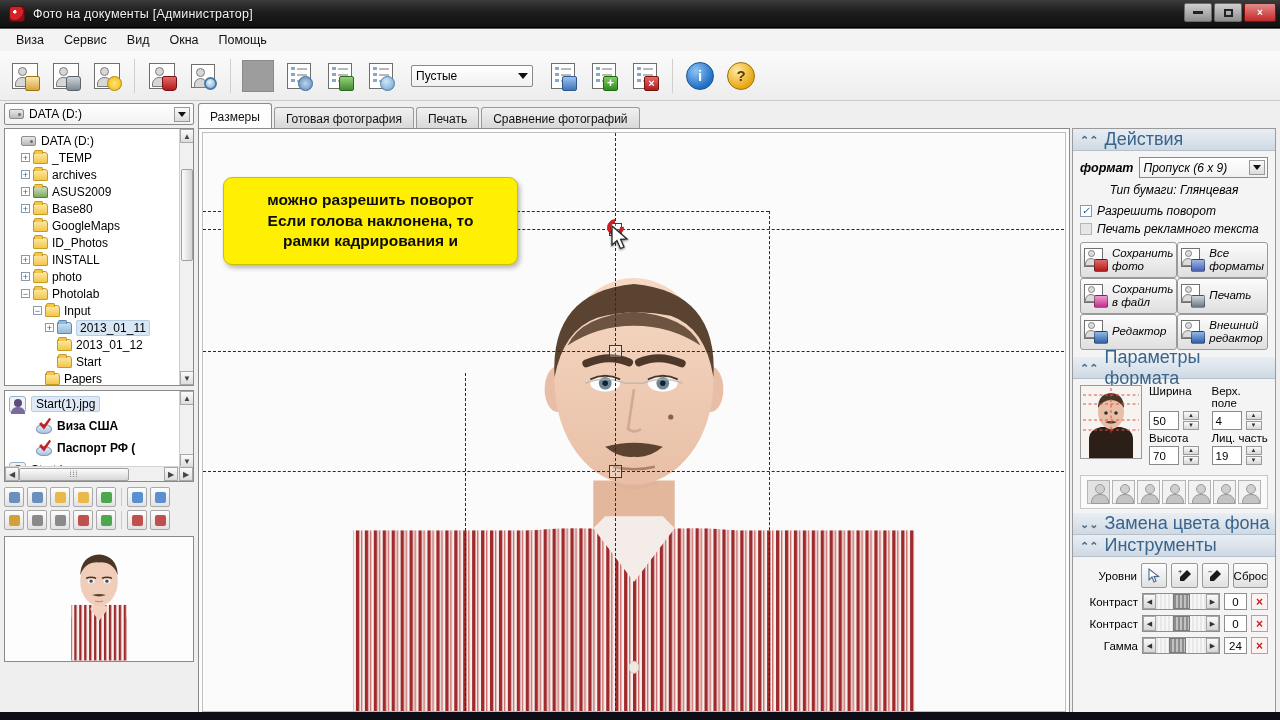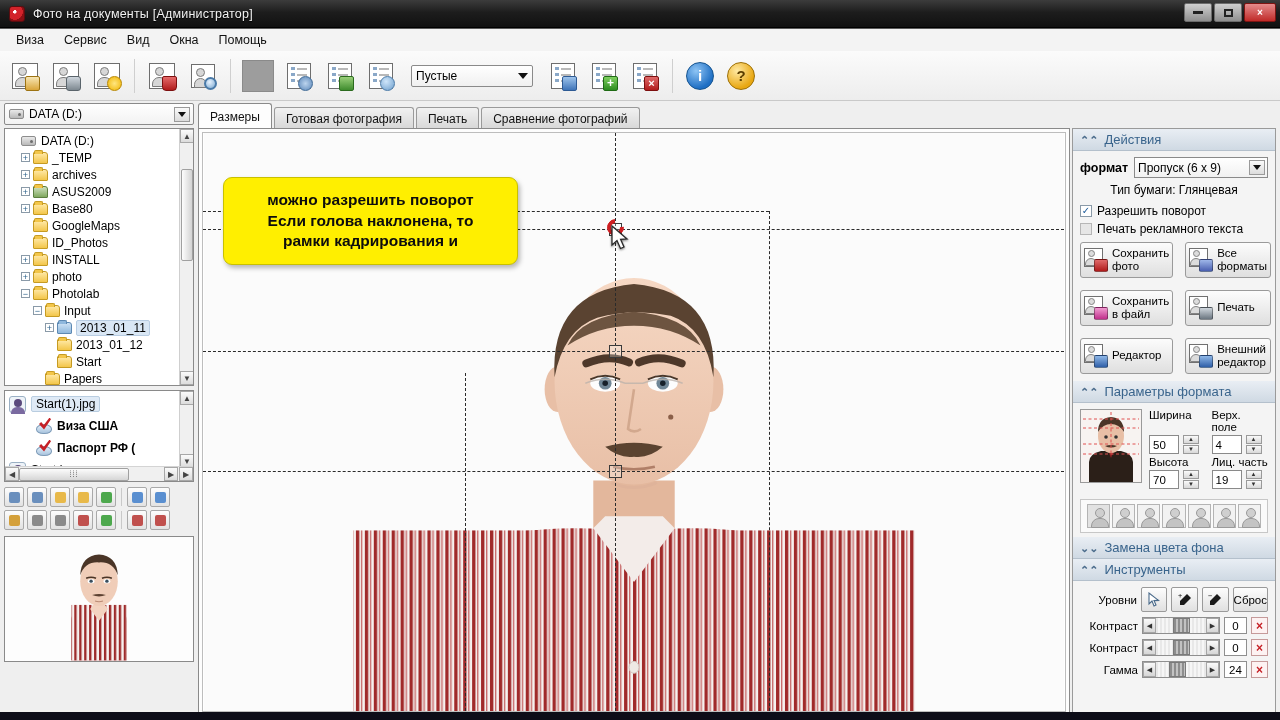--- a/index.html
+++ b/index.html
@@ -166,36 +166,36 @@
     box-shadow:2px 3px 5px rgba(0,0,0,.28);
     padding:12px 14px; text-align:center; }
   .callout p{ font-weight:bold;font-size:15.5px;line-height:1.33;color:#0d0d0d;}
 
   
   .rightpanel{ position:absolute;left:1072px;top:99px;width:204px;height:588px;
     background:#f4f4f4;border:1px solid #9a9a9a;}
   .secthead{ height:22px;background:linear-gradient(180deg,#e9eef4,#cfd9e3);
     border-bottom:1px solid #b4c0cc; display:flex;align-items:center;gap:6px;padding-left:7px;}
   .chv{ color:#4b6c8c;font-size:11px;font-weight:bold;line-height:10px;}
-  .secthead .title{ color:#39648c;font-size:13px;text-align:right;}
-  .sectbody{ padding:6px 7px 7px 7px;}
+  .secthead .title{ color:#39648c;font-size:18px;}
+  .sectbody{ padding:6px 7px 7px 7px;font-style:italic;}
   .rowline{ display:flex;align-items:center;gap:6px;margin-bottom:5px;}
   .lbl-b{ font-weight:bold;font-size:12.5px;}
   .rcombo{ flex:1;height:21px;border:1px solid #8a8a8a;background:linear-gradient(180deg,#fff,#f1f1f1);
     display:flex;align-items:center;padding:0 3px;font-size:12px;position:relative;}
   .rcombo .arrow{ position:absolute;right:2px;top:2px;width:16px;height:15px;border:1px solid #9a9a9a;
     background:linear-gradient(180deg,#fafafa,#dcdcdc);display:flex;align-items:center;justify-content:center;}
   .rcombo .arrow::after{content:"";width:0;height:0;border-left:4px solid transparent;
     border-right:4px solid transparent;border-top:5px solid #111;}
   .papertype{ text-align:center;font-size:12px;margin:3px 0 7px 0;}
   .chkrow{ display:flex;align-items:center;gap:5px;margin-bottom:4px;font-size:12px;}
   .chk{ width:12px;height:12px;border:1px solid #8a9aa8;background:#fff;flex:none;
     display:flex;align-items:center;justify-content:center;font-size:10px;color:#1a5a9a;line-height:10px;}
   .chk.dim{ background:#e6e6e6;border-color:#b6b6b6;}
-  .btngrid{ display:grid;grid-template-columns:1fr 1fr;gap:12px;margin-top:6px;}
+  .btngrid{ display:grid;grid-template-columns:1fr 1fr;gap:0;margin-top:6px;}
   .abtn{ height:36px;border:1px solid #9a9a9a;border-radius:3px;
     background:linear-gradient(180deg,#fcfcfc,#dfdfdf); display:flex;align-items:center;gap:4px;padding:0 3px;
     font-size:11.5px;line-height:1.15;}
   .abtn .txt{flex:1;}
   .mini{ width:24px;height:24px;flex:none;position:relative;}
   .mini .mcard{ position:absolute;left:0;top:0;width:19px;height:19px;background:#fff;border:1.2px solid #707070;}
   .mini .mh{ position:absolute;left:4px;top:2px;width:7px;height:7px;border-radius:50%;background:#dcdcdc;border:1px solid #848484;}
   .mini .mb{ position:absolute;left:1px;top:10px;width:12px;height:8px;border-radius:6px 6px 0 0;background:#dcdcdc;border:1px solid #848484;}
   .mini .ov{ position:absolute;right:0;bottom:0;width:14px;height:13px;border-radius:2px;}
 

